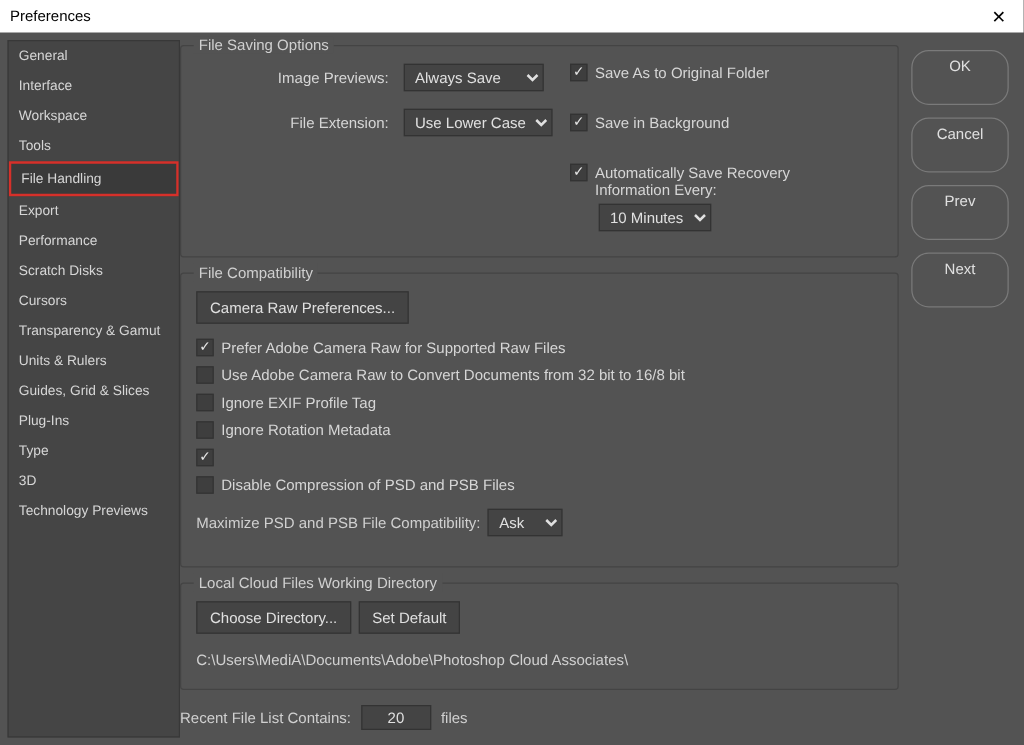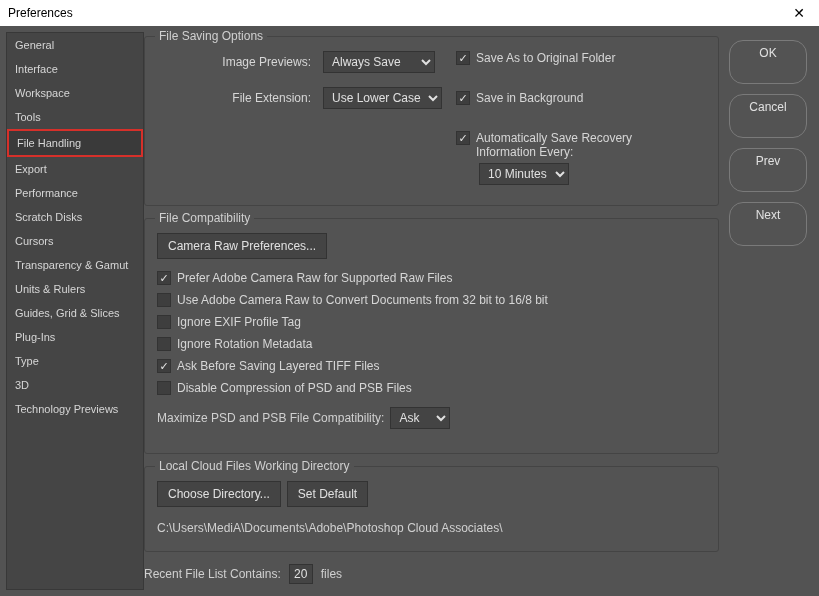--- a/index.html
+++ b/index.html
@@ -16,21 +16,21 @@
 .btn { display: block; width: 78px; height: 44px; border: 1px solid #7a7a7a; border-radius: 14px; background: #535353; color: #e0e0e0; text-align: center; line-height: 24px; margin-bottom: 10px; cursor: pointer; font-size: 12px; }
 .group { border: 1px solid #444; border-radius: 3px; padding: 14px 12px 16px 12px; margin-bottom: 12px; position: relative; }
 .group-title { position: absolute; top: -8px; left: 10px; background: #535353; padding: 0 4px; color: #d0d0d0; font-size: 12px; }
 .row { display: flex; align-items: center; margin-bottom: 8px; gap: 6px; }
 .row .label-r { width: 160px; text-align: right; padding-right: 6px; color: #d6d6d6; }
 select { background: #444; color: #e0e0e0; border: 1px solid #333; height: 22px; padding: 1px 4px; font-size: 12px; min-width: 112px; }
 .cb { width: 14px; height: 14px; border: 1px solid #333; background: #3e3e3e; display: inline-flex; align-items: center; justify-content: center; cursor: pointer; flex-shrink: 0; }
 .cb.checked::after { content: "✓"; font-size: 11px; color: #e6e6e6; line-height: 11px; }
 .cb-label { color: #d6d6d6; cursor: pointer; }
 .btn-sm { border: 1px solid #333; background: #444; color: #e0e0e0; padding: 5px 10px; cursor: pointer; font-size: 12px; }
-.txt-input { width: 24px; height: 20px; background: #444; border: 1px solid #333; color: #e0e0e0; text-align: center; font-size: 12px; }
+.txt-input { width: 56px; height: 20px; background: #444; border: 1px solid #333; color: #e0e0e0; text-align: center; font-size: 12px; }
 .sub-recovery { margin-left: 322px; margin-top: 4px; margin-bottom: 4px; }
 .stack-cb { display: flex; flex-direction: column; gap: 8px; }
 .stack-cb .row { margin-bottom: 0; }
 .fs-top { display: flex; }
 .fs-left { display: flex; flex-direction: column; gap: 6px; }
 .fs-right { display: flex; flex-direction: column; gap: 26px; margin-left: 14px; }
 .checkbox-line { display: flex; align-items: flex-start; gap: 6px; }
 .path-text { color: #d0d0d0; margin-top: 14px; font-size: 12px; }
 .recent-row { display: flex; align-items: center; gap: 8px; margin-top: 6px; }
 </style>
@@ -117,21 +117,20 @@
         <div class="row">
             <span class="cb"></span>
             <span class="cb-label">Ignore EXIF Profile Tag</span>
           </div>
         <div class="row">
             <span class="cb"></span>
             <span class="cb-label">Ignore Rotation Metadata</span>
           </div>
         <div class="row">
             <span class="cb checked"></span>
-            <span class="cb-label">Ask Before Saving Layered TIFF Files</span>
           </div>
         <div class="row">
             <span class="cb"></span>
             <span class="cb-label">Disable Compression of PSD and PSB Files</span>
           </div>
       </div>
       <div class="row" style="margin-top:12px;">
         <span>Maximize PSD and PSB File Compatibility:</span>
         <select style="min-width:60px;"><option>Ask</option></select>
       </div>

